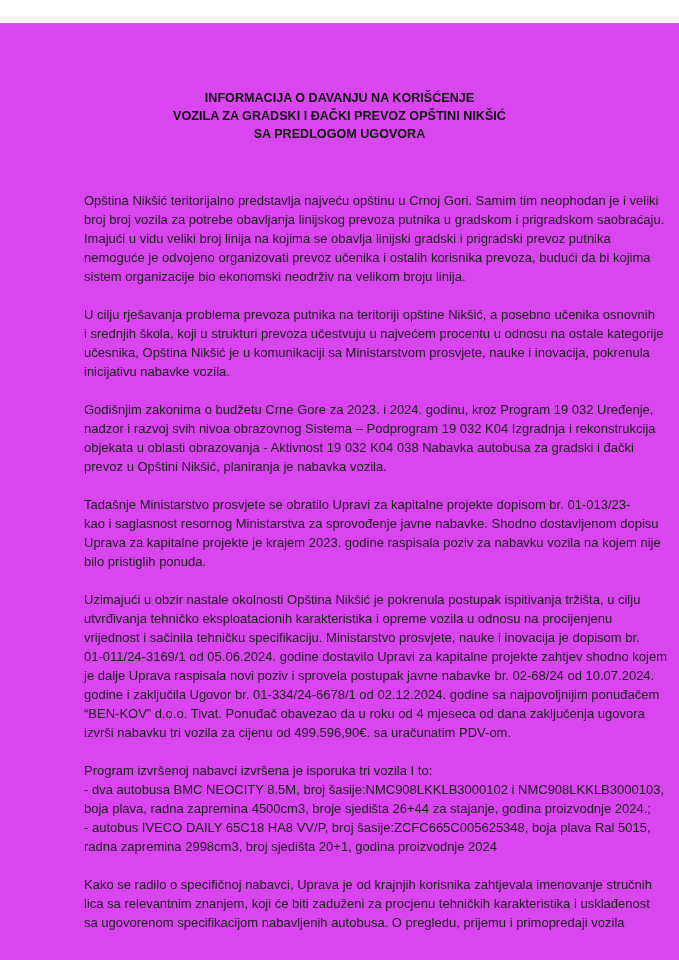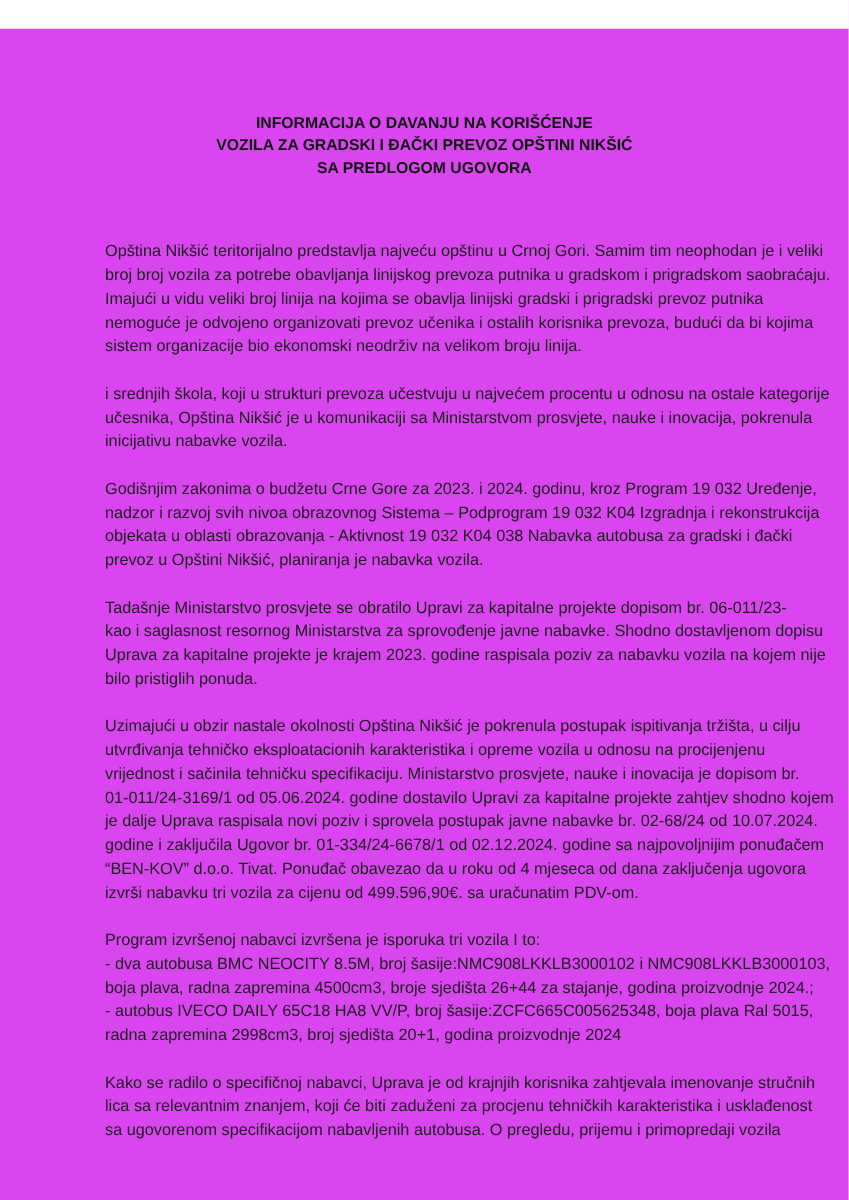--- a/index.html
+++ b/index.html
@@ -74,34 +74,35 @@
   <div class="body">
     <div class="para">
       <span class="line">Opština Nikšić teritorijalno predstavlja najveću opštinu u Crnoj Gori. Samim tim neophodan je i veliki</span>
       <span class="line">broj broj vozila za potrebe obavljanja linijskog prevoza putnika u gradskom i prigradskom saobraćaju.</span>
       <span class="line">Imajući u vidu veliki broj linija na kojima se obavlja linijski gradski i prigradski prevoz putnika</span>
       <span class="line">nemoguće je odvojeno organizovati prevoz učenika i ostalih korisnika prevoza, budući da bi kojima</span>
       <span class="line last">sistem organizacije bio ekonomski neodrživ na velikom broju linija.</span>
     </div>
 
     <div class="para">
+      <span class="line">U cilju rješavanja problema prevoza putnika na teritoriji opštine Nikšić, a posebno učenika osnovnih</span>
       <span class="line">i srednjih škola, koji u strukturi prevoza učestvuju u najvećem procentu u odnosu na ostale kategorije</span>
       <span class="line">učesnika, Opština Nikšić je u komunikaciji sa Ministarstvom prosvjete, nauke i inovacija, pokrenula</span>
       <span class="line last">inicijativu nabavke vozila.</span>
     </div>
 
     <div class="para">
       <span class="line">Godišnjim zakonima o budžetu Crne Gore za 2023. i 2024. godinu, kroz Program 19 032 Uređenje,</span>
       <span class="line">nadzor i razvoj svih nivoa obrazovnog Sistema – Podprogram 19 032 K04 Izgradnja i rekonstrukcija</span>
       <span class="line">objekata u oblasti obrazovanja - Aktivnost 19 032 K04 038 Nabavka autobusa za gradski i đački</span>
       <span class="line last">prevoz u Opštini Nikšić, planiranja je nabavka vozila.</span>
     </div>
 
     <div class="para">
-      <span class="line">Tadašnje Ministarstvo prosvjete se obratilo Upravi za kapitalne projekte dopisom br. 06-011/23-</span>
+      <span class="line">Tadašnje Ministarstvo prosvjete se obratilo Upravi za kapitalne projekte dopisom br. 01-013/23-</span>
       <span class="line">kao i saglasnost resornog Ministarstva za sprovođenje javne nabavke. Shodno dostavljenom dopisu</span>
       <span class="line">Uprava za kapitalne projekte je krajem 2023. godine raspisala poziv za nabavku vozila na kojem nije</span>
       <span class="line last">bilo pristiglih ponuda.</span>
     </div>
 
     <div class="para">
       <span class="line">Uzimajući u obzir nastale okolnosti Opština Nikšić je pokrenula postupak ispitivanja tržišta, u cilju</span>
       <span class="line">utvrđivanja tehničko eksploatacionih karakteristika i opreme  vozila u odnosu na procijenjenu</span>
       <span class="line">vrijednost  i sačinila tehničku specifikaciju. Ministarstvo prosvjete, nauke i inovacija je dopisom br.</span>
       <span class="line">01-011/24-3169/1 od 05.06.2024. godine dostavilo Upravi za kapitalne projekte zahtjev shodno kojem</span>

